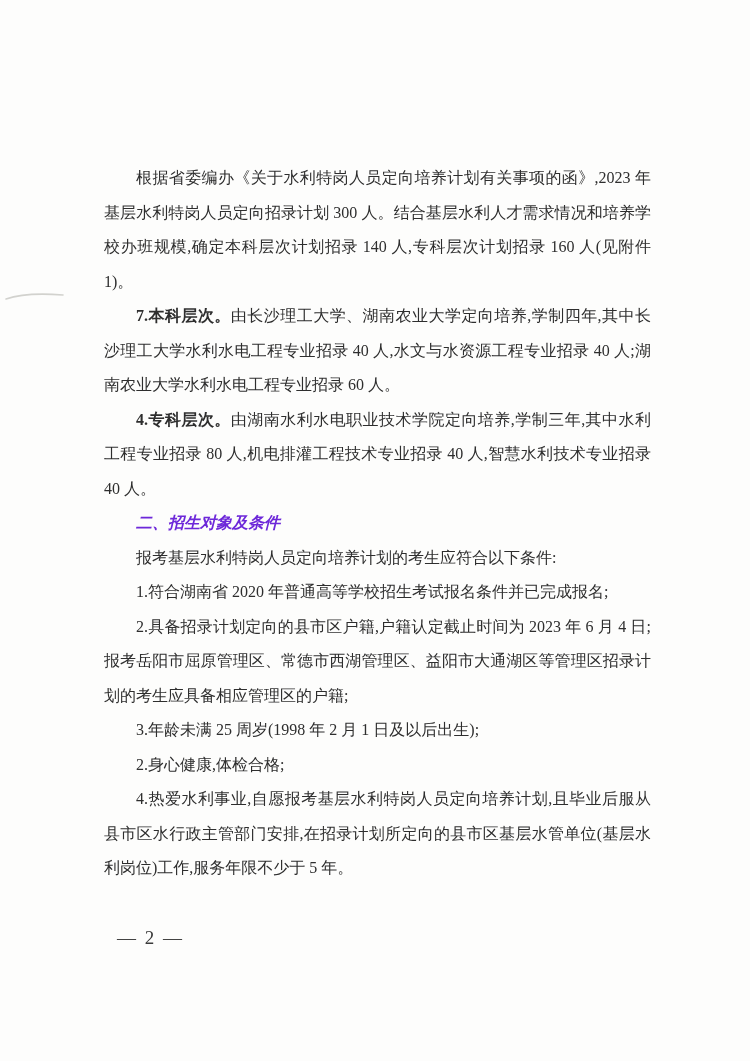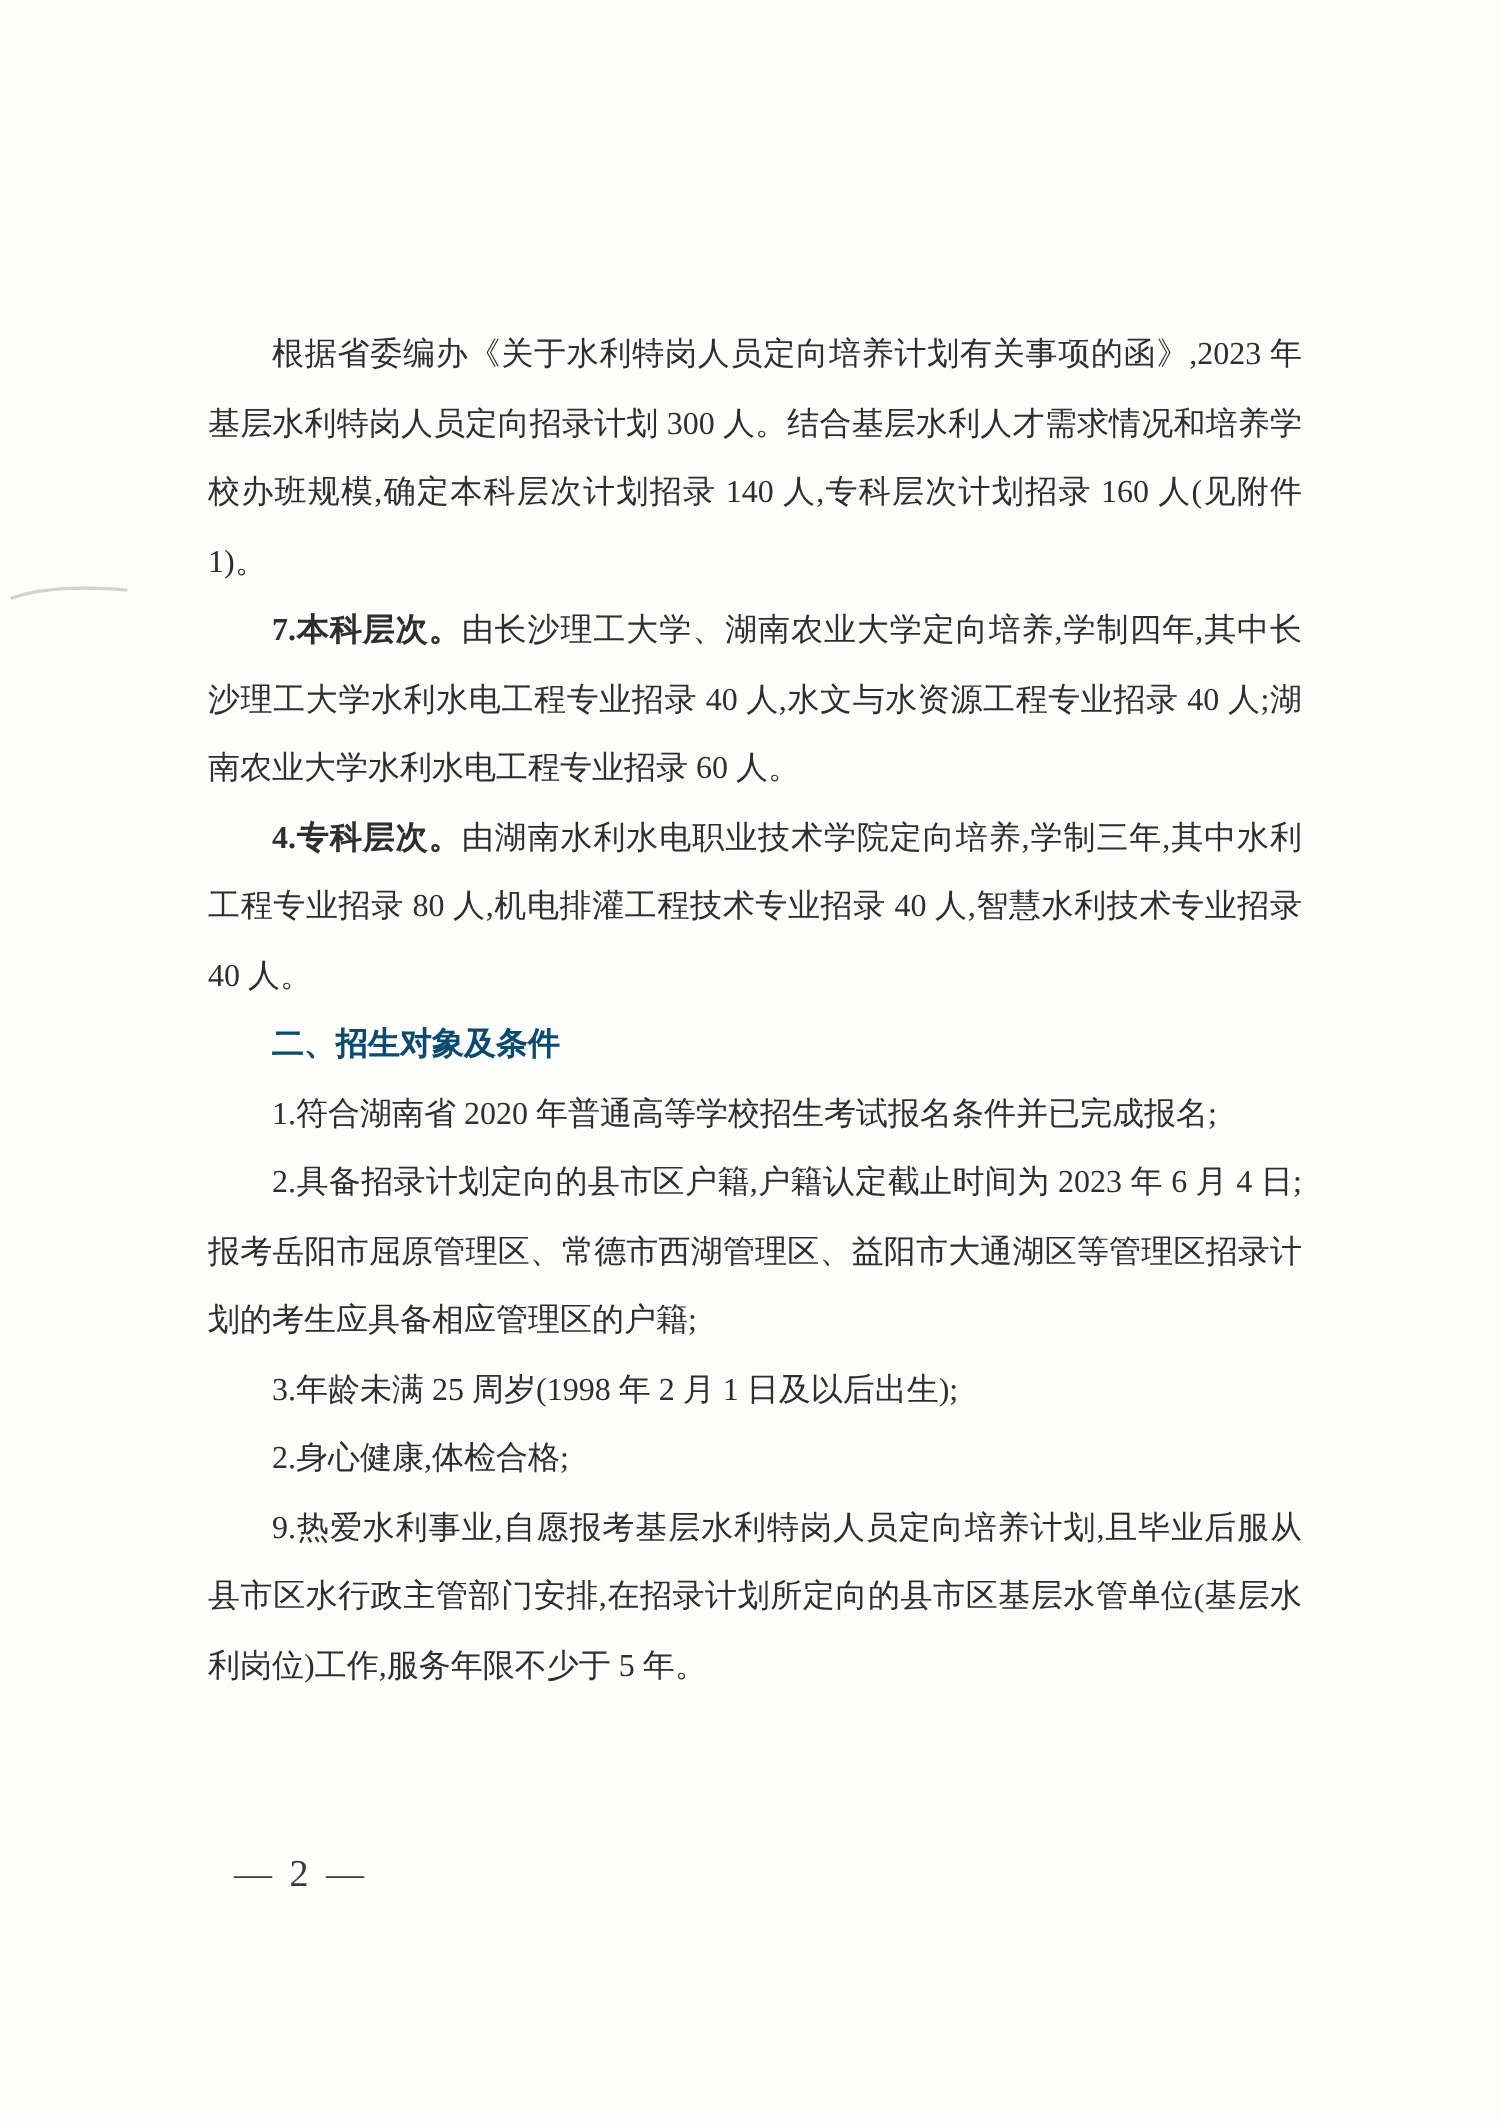--- a/index.html
+++ b/index.html
@@ -30,21 +30,22 @@
     margin: 0;
     text-indent: 2em;
   }
   .lead {
     font-weight: 700;
   }
   .section-heading {
     font-family: "Liberation Sans", "DejaVu Sans", sans-serif;
     font-weight: 700;
     text-indent: 2em;
-    color: #0c4a6e;
+    color: #6d28d9;
+    font-style: italic;
   }
   .page-number {
     position: absolute;
     left: 117px;
     top: 927px;
     font-size: 19px;
     letter-spacing: 2px;
     color: #3a3a3a;
   }
   .stray-mark {
@@ -67,28 +68,29 @@
   <div class="doc">
 
     <p class="body-p">根据省委编办《关于水利特岗人员定向培养计划有关事项的函》,2023 年基层水利特岗人员定向招录计划 300 人。结合基层水利人才需求情况和培养学校办班规模,确定本科层次计划招录 140 人,专科层次计划招录 160 人(见附件 1)。</p>
 
     <p class="body-p"><span class="lead">7.本科层次。</span><span>由长沙理工大学、湖南农业大学定向培养,学制四年,其中长沙理工大学水利水电工程专业招录 40 人,水文与水资源工程专业招录 40 人;湖南农业大学水利水电工程专业招录 60 人。</span></p>
 
     <p class="body-p"><span class="lead">4.专科层次。</span><span>由湖南水利水电职业技术学院定向培养,学制三年,其中水利工程专业招录 80 人,机电排灌工程技术专业招录 40 人,智慧水利技术专业招录 40 人。</span></p>
 
     <div class="section-heading">二、招生对象及条件</div>
 
+    <p class="body-p">报考基层水利特岗人员定向培养计划的考生应符合以下条件:</p>
 
     <p class="body-p">1.符合湖南省 2020 年普通高等学校招生考试报名条件并已完成报名;</p>
 
     <p class="body-p">2.具备招录计划定向的县市区户籍,户籍认定截止时间为 2023 年 6 月 4 日;报考岳阳市屈原管理区、常德市西湖管理区、益阳市大通湖区等管理区招录计划的考生应具备相应管理区的户籍;</p>
 
     <p class="body-p">3.年龄未满 25 周岁(1998 年 2 月 1 日及以后出生);</p>
 
     <p class="body-p">2.身心健康,体检合格;</p>
 
-    <p class="body-p">9.热爱水利事业,自愿报考基层水利特岗人员定向培养计划,且毕业后服从县市区水行政主管部门安排,在招录计划所定向的县市区基层水管单位(基层水利岗位)工作,服务年限不少于 5 年。</p>
+    <p class="body-p">4.热爱水利事业,自愿报考基层水利特岗人员定向培养计划,且毕业后服从县市区水行政主管部门安排,在招录计划所定向的县市区基层水管单位(基层水利岗位)工作,服务年限不少于 5 年。</p>
 
   </div>
 
   <div class="page-number">— 2 —</div>
 
 </div>
 
 </body></html>

